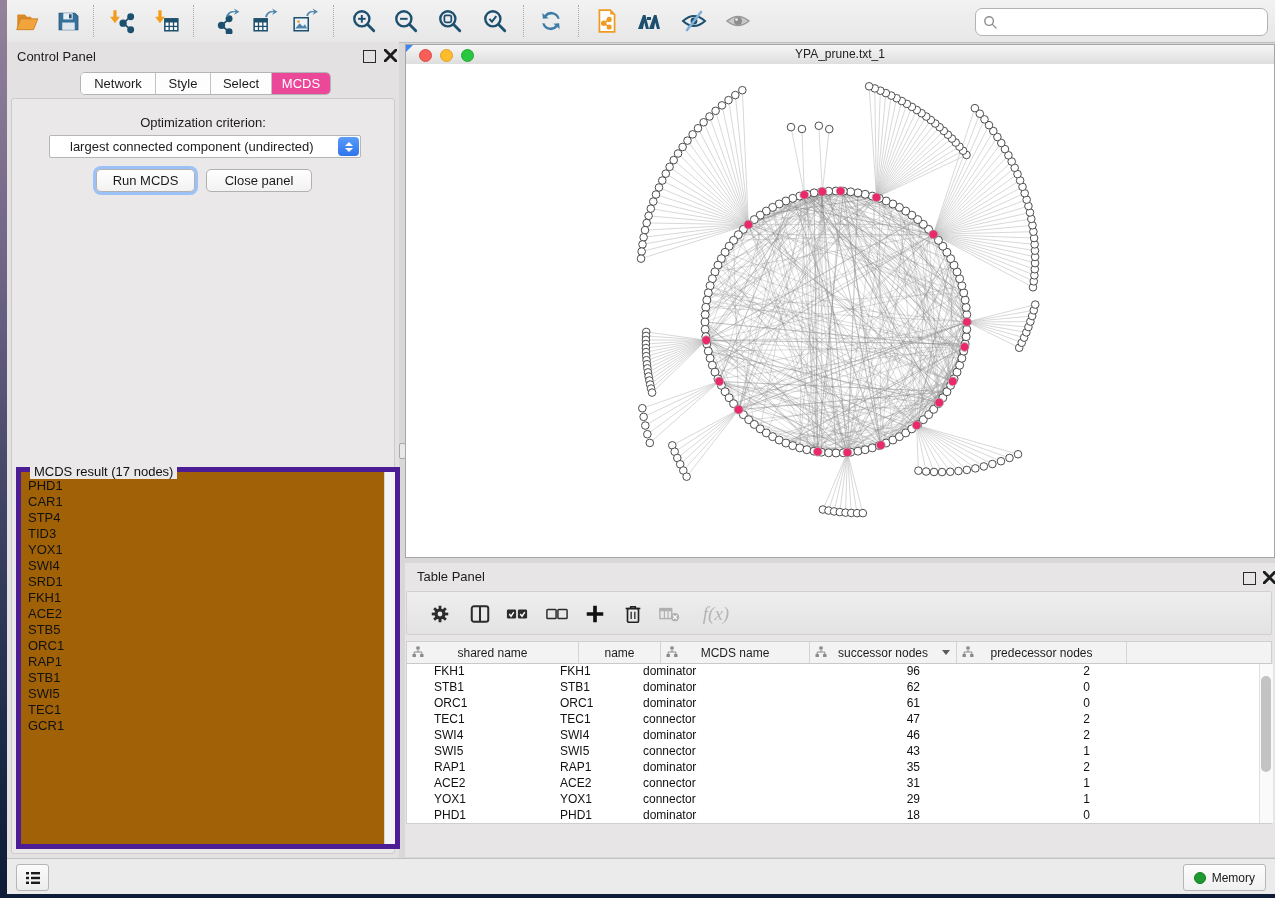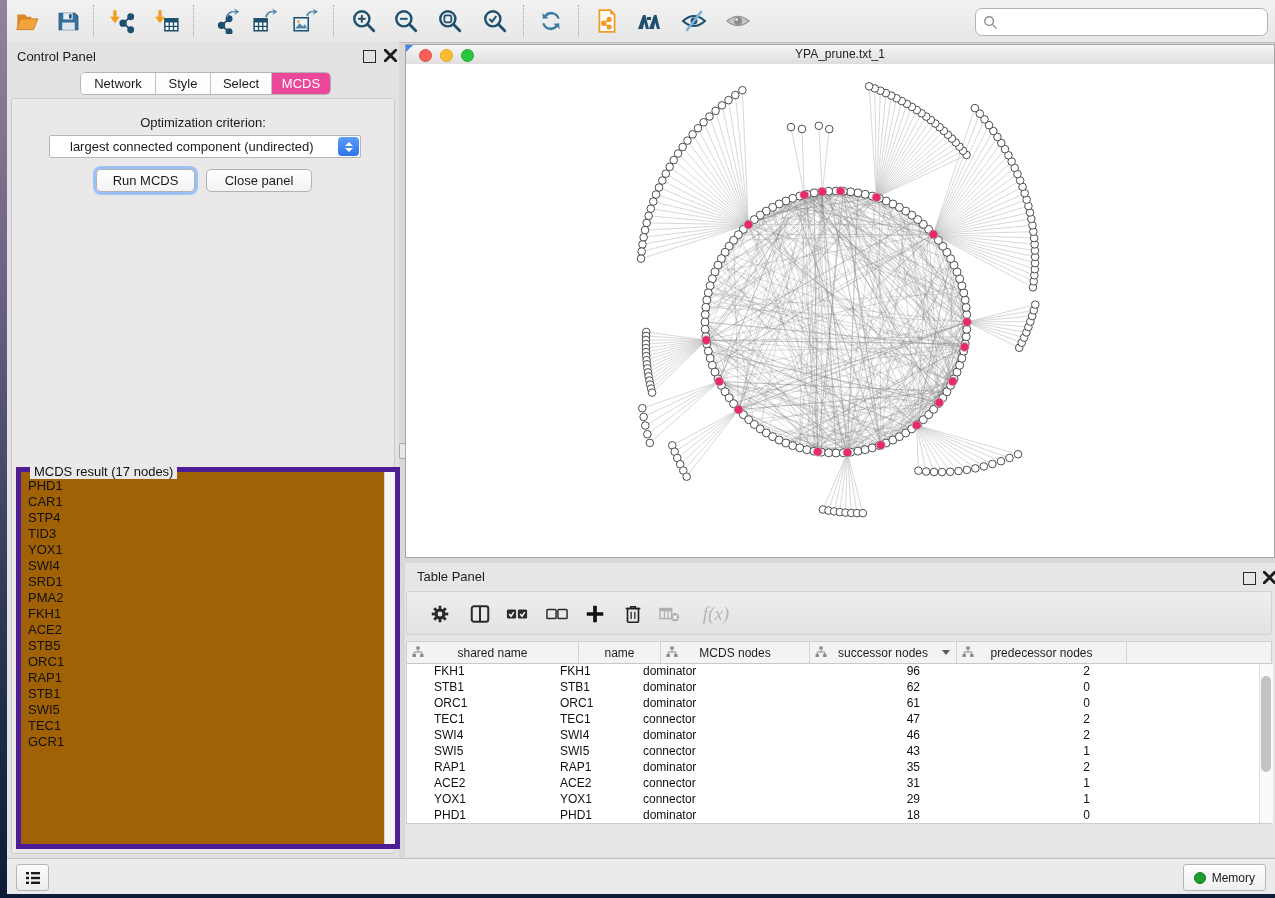--- a/index.html
+++ b/index.html
@@ -274,21 +274,20 @@
       <div id="mcds-group">
         <span id="mcds-group-title">MCDS result (17 nodes)</span>
         <div id="mcds-list">
               <div class="mcds-item">PHD1</div>
               <div class="mcds-item">CAR1</div>
               <div class="mcds-item">STP4</div>
               <div class="mcds-item">TID3</div>
               <div class="mcds-item">YOX1</div>
               <div class="mcds-item">SWI4</div>
               <div class="mcds-item">SRD1</div>
-              <div class="mcds-item">PMA2</div>
               <div class="mcds-item">FKH1</div>
               <div class="mcds-item">ACE2</div>
               <div class="mcds-item">STB5</div>
               <div class="mcds-item">ORC1</div>
               <div class="mcds-item">RAP1</div>
               <div class="mcds-item">STB1</div>
               <div class="mcds-item">SWI5</div>
               <div class="mcds-item">TEC1</div>
               <div class="mcds-item">GCR1</div>
             </div>
@@ -1216,21 +1215,21 @@
             </div>
             <div class="colh" style="width: 149px;">
               <svg width="12" height="12" viewBox="0 0 12 12" class="tree-ic">
                 <g fill="#8a8a8a">
                   <rect x="4.3" y="0.5" width="3.4" height="3"></rect>
                   <rect x="0.5" y="8" width="3.4" height="3"></rect>
                   <rect x="8.1" y="8" width="3.4" height="3"></rect>
                 </g>
                 <path d="M6 3.5 V6 M2.2 8 V6 H9.8 V8" stroke="#8a8a8a" fill="none" stroke-width="1"></path>
               </svg>
-              <span>MCDS nodes</span>
+              <span>MCDS name</span>
             </div>
             <div class="colh" style="width: 147px;">
               <svg width="12" height="12" viewBox="0 0 12 12" class="tree-ic">
                 <g fill="#8a8a8a">
                   <rect x="4.3" y="0.5" width="3.4" height="3"></rect>
                   <rect x="0.5" y="8" width="3.4" height="3"></rect>
                   <rect x="8.1" y="8" width="3.4" height="3"></rect>
                 </g>
                 <path d="M6 3.5 V6 M2.2 8 V6 H9.8 V8" stroke="#8a8a8a" fill="none" stroke-width="1"></path>
               </svg>

